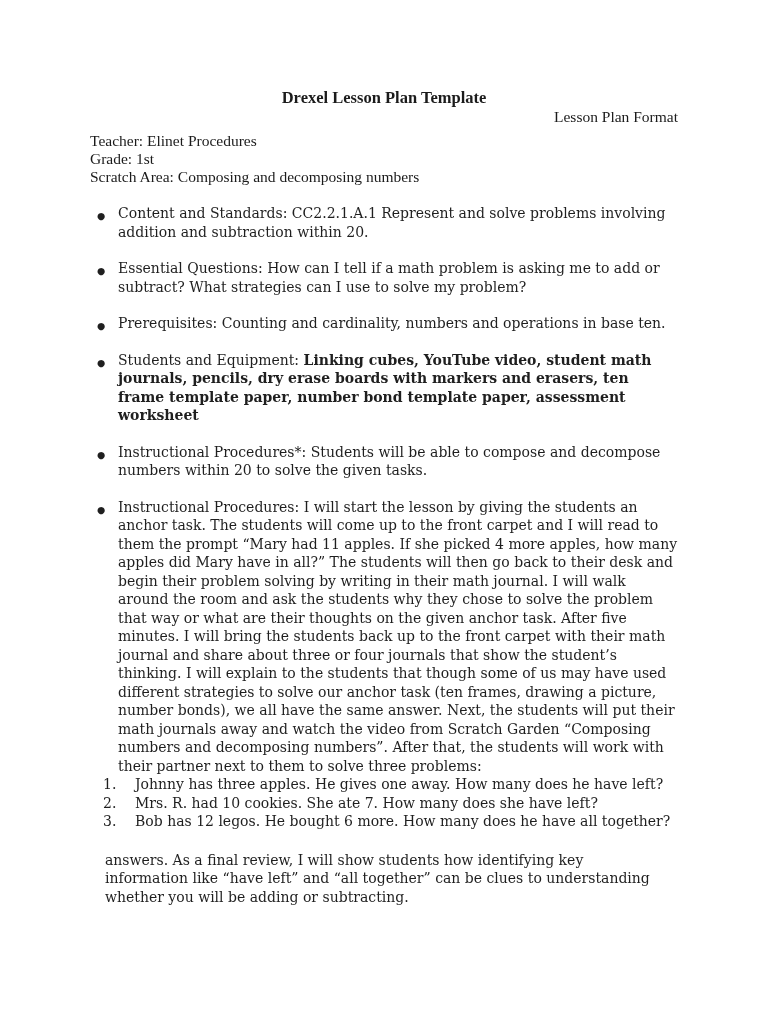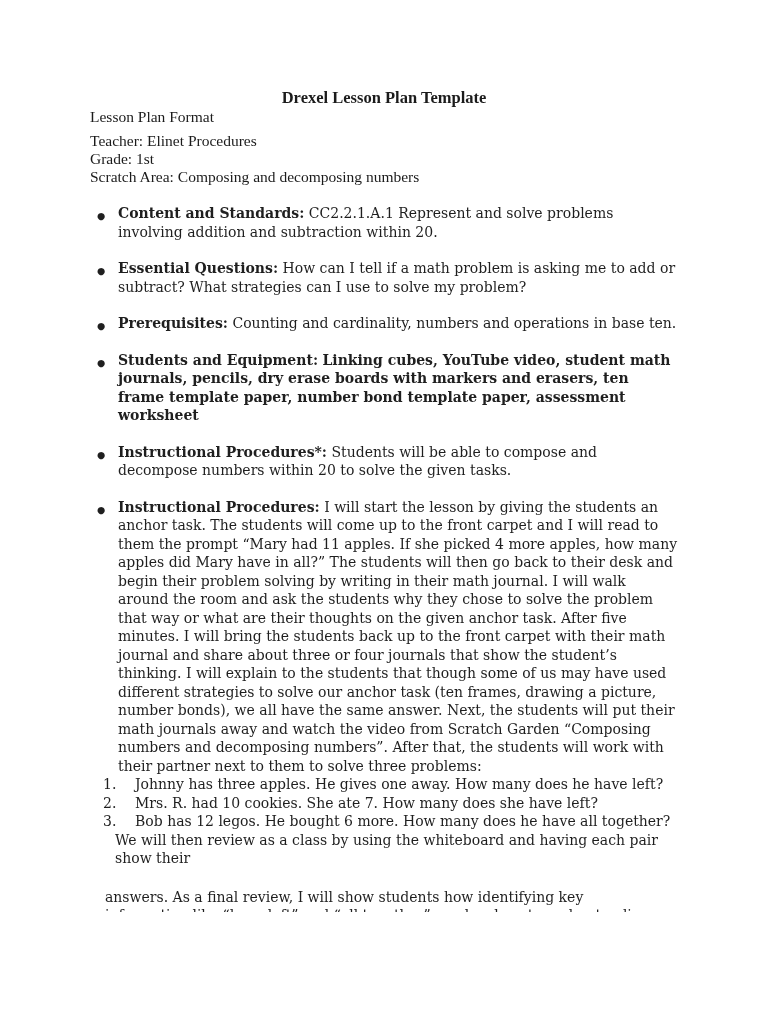--- a/index.html
+++ b/index.html
@@ -25,21 +25,21 @@
   .doc-title {
     margin: 0;
     font-size: 16.5px;
     line-height: 19px;
     font-weight: bold;
     text-align: center;
   }
   .doc-subtitle {
     font-size: 15.5px;
     line-height: 19px;
-    text-align: left;
+    text-align: right;
   }
   .meta {
     margin-top: 6px;
     font-size: 15.5px;
     line-height: 18px;
   }
   .meta-line { white-space: nowrap; }
 
   
   .body-txt {
@@ -60,21 +60,21 @@
   }
   ul.sections > li::before {
     content: "\25CF";
     position: absolute;
     left: 7px;
     top: 3px;
     font-size: 9.5px;
     color: #1f1f1f;
   }
   ul.sections > li:last-child { margin-bottom: 0; }
-  .sec-label { font-weight: bold; }
+  .sec-label { font-weight: normal; }
   li.all-bold .sec-text { font-weight: bold; }
 
   ol.problems {
     list-style: none;
     margin: 0;
     padding: 0 0 0 13px;
   }
   ol.problems > li {
     display: flex;
   }
@@ -137,17 +137,16 @@
       <li>
         <span class="prob-num">2.</span>
           <span class="prob-text">Mrs. R. had 10 cookies. She ate 7. How many does she have left?</span>
       </li>
       <li>
         <span class="prob-num">3.</span>
           <span class="prob-text">Bob has 12 legos. He bought 6 more. How many does he have all together?</span>
       </li>
     </ol>
 
-    <p class="closing-line1">We will then review as a class by using the whiteboard and having each pair show their</p>
     <p class="closing-para2">answers. As a final review, I will show students how identifying key information like “have left” and “all together” can be clues to understanding whether you will be adding or subtracting.</p>
   </div>
 
 </div>
 
 </body></html>

